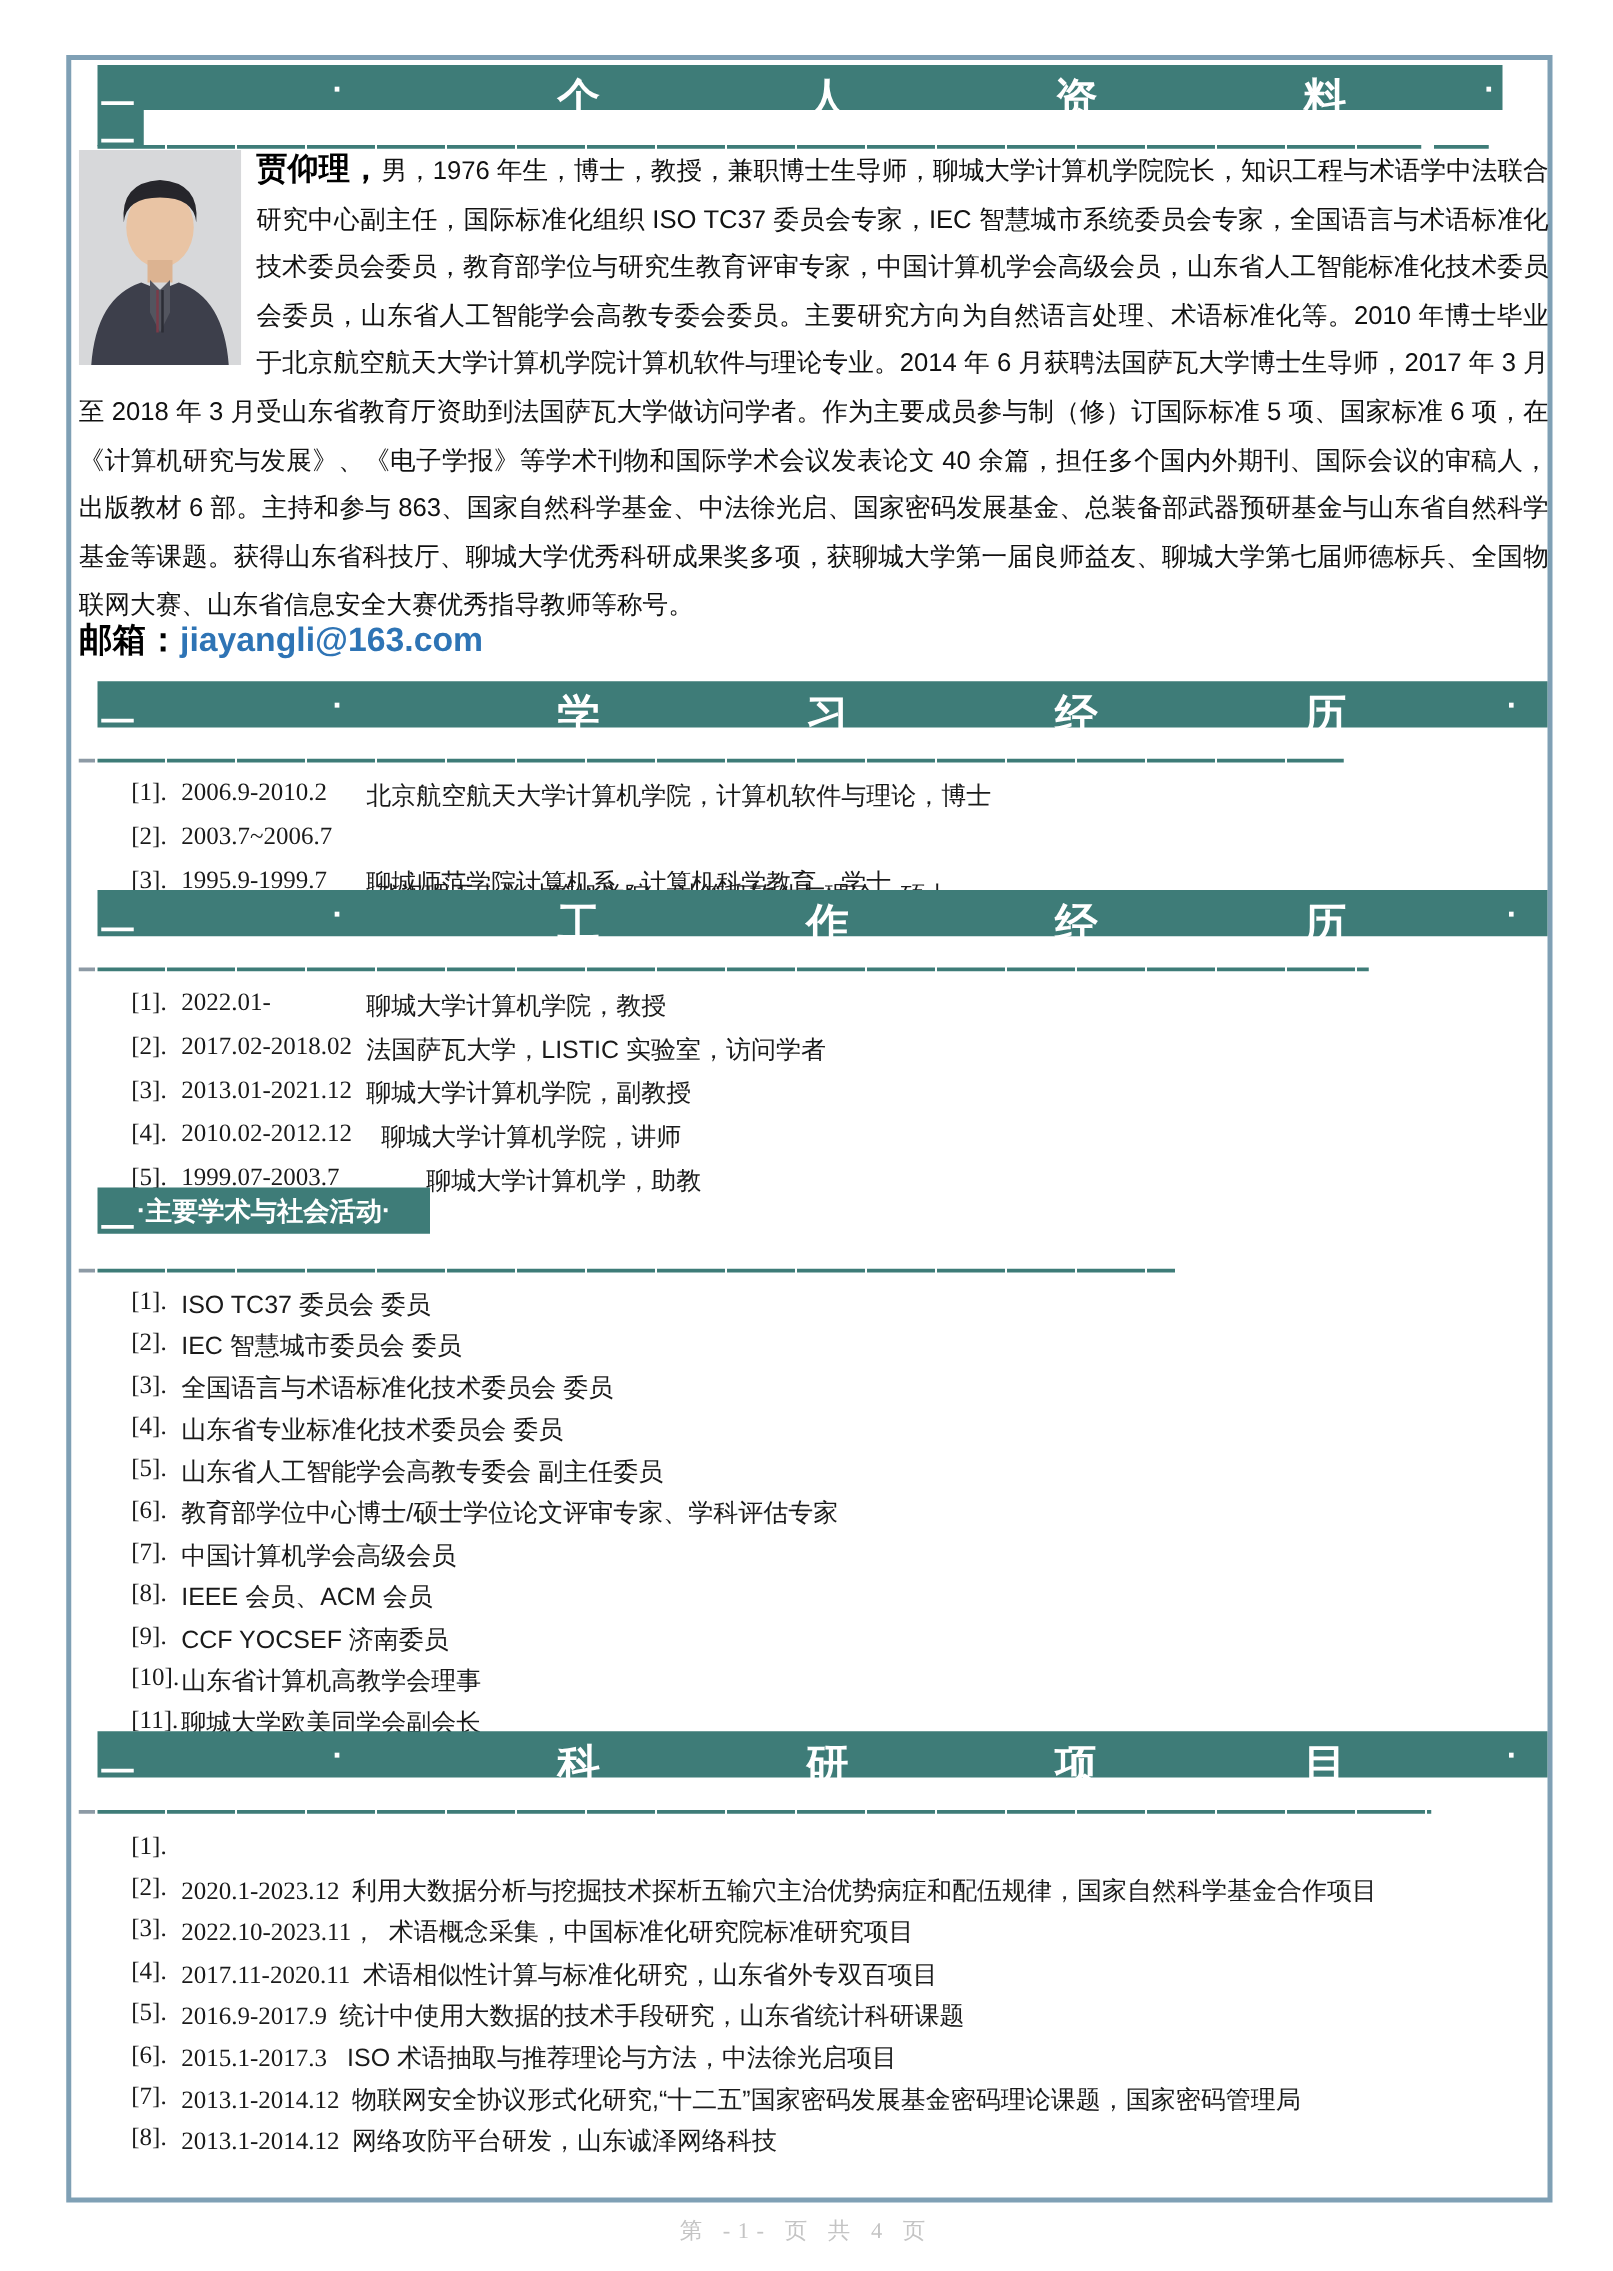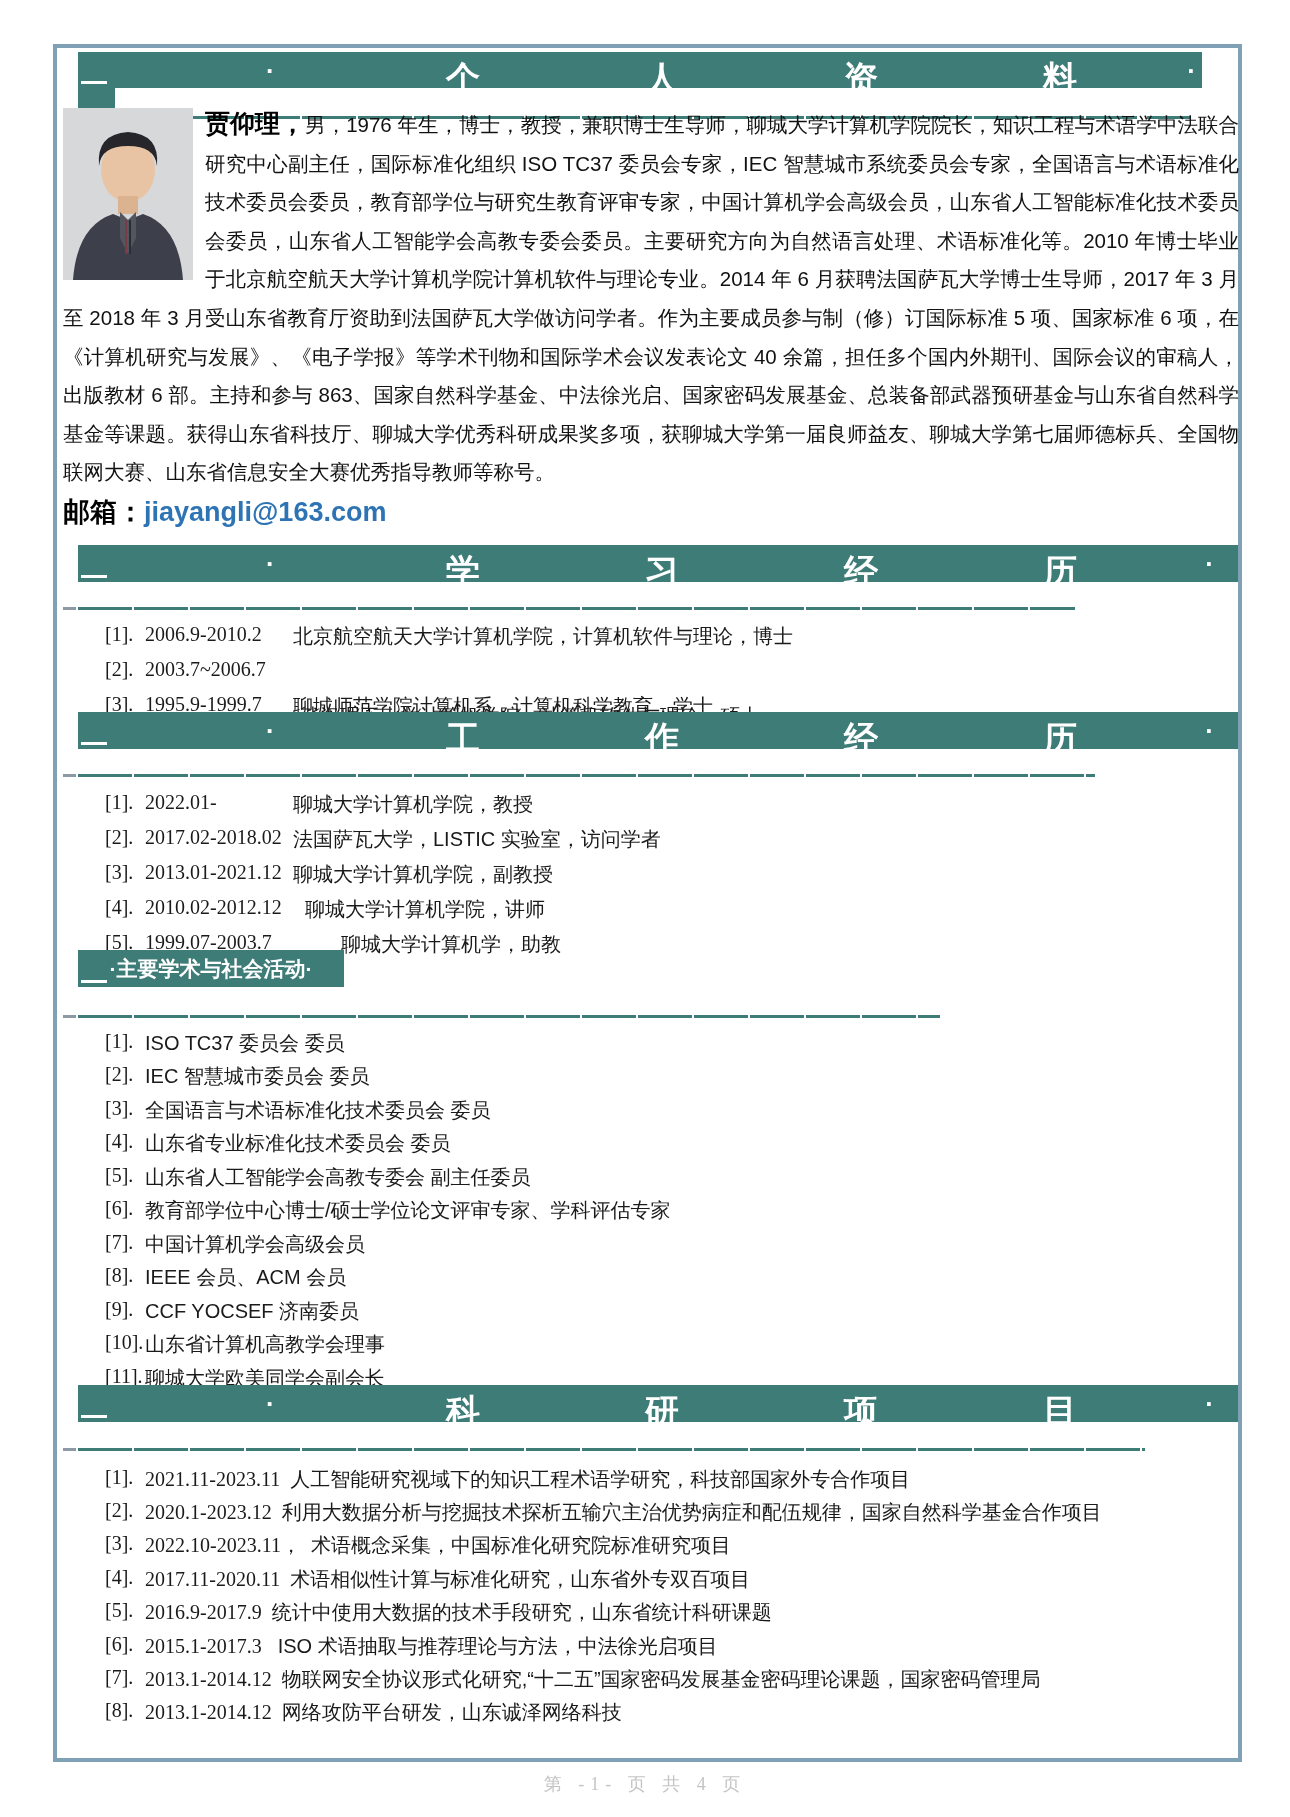--- a/index.html
+++ b/index.html
@@ -18,21 +18,21 @@
   
   .band{position:absolute;background:var(--teal,#3E7C78);}
   .band-title{position:absolute;left:368px;top:4px;color:#fff;font-weight:bold;font-size:34px;letter-spacing:165px;white-space:nowrap;}
   .band-dot{position:absolute;top:4px;color:#fff;font-weight:bold;font-size:26px;}
   .white-dash{position:absolute;left:3px;bottom:4px;width:26px;height:3px;background:#fff;}
   .step{position:absolute;left:78px;top:88px;width:37px;height:29px;background:var(--teal,#3E7C78);}
 
   
   .rule{position:absolute;height:3px;background:repeating-linear-gradient(90deg,var(--teal,#3E7C78) 0 54px,#ffffff 54px 56px);}
   .lead-dash{position:absolute;height:3px;width:13px;background:var(--lead_gray,#8D9AA5);}
-  .bio{position:absolute;left:63px;top:104px;width:1176px;font-size:20.5px;line-height:38.6px;text-align:justify;color:#111;}
+  .bio{position:absolute;left:63px;top:116px;width:1176px;font-size:20.5px;line-height:38.6px;text-align:justify;color:#111;}
   .bio .float-box{float:left;width:130px;height:172px;margin:4px 12px 17px 0;}
   .name{font-size:25px;font-weight:bold;color:#000;}
   .email-row{position:absolute;left:63px;top:494px;font-size:27px;font-weight:bold;}
   .email-label{color:#000;}
   .email-link{color:var(--email_blue,#2E74B5);}
 
   
   .list{position:absolute;left:63px;width:1176px;}
   .row{position:absolute;left:0;width:100%;height:30px;font-size:20px;white-space:nowrap;}
   .row .no{position:absolute;left:42px;font-family:"Liberation Serif","DejaVu Serif",serif;}
@@ -211,21 +211,20 @@
     <div class="white-dash"></div>
     <span class="band-dot" style="left:188px;">·</span>
     <span class="band-title">科研项目</span>
     <span class="band-dot" style="right:24px;">·</span>
   </div>
   <div class="lead-dash" style="left:63px;top:1448px;"></div>
   <div class="rule" style="left:78px;top:1448px;width:1067px;"></div>
   <div class="list" style="top:0;">
     <div class="row" style="top:1466px;">
       <span class="no">[1].</span>
-      <span class="content"><span class="date2">2021.11-2023.11</span><span class="desc2">人工智能研究视域下的知识工程术语学研究，科技部国家外专合作项目</span></span>
     </div>
     <div class="row" style="top:1499px;">
       <span class="no">[2].</span>
       <span class="content"><span class="date2">2020.1-2023.12</span><span class="desc2">利用大数据分析与挖掘技术探析五输穴主治优势病症和配伍规律，国家自然科学基金合作项目</span></span>
     </div>
     <div class="row" style="top:1532px;">
       <span class="no">[3].</span>
       <span class="content"><span class="date2">2022.10-2023.11，</span><span class="desc2">术语概念采集，中国标准化研究院标准研究项目</span></span>
     </div>
     <div class="row" style="top:1566px;">

